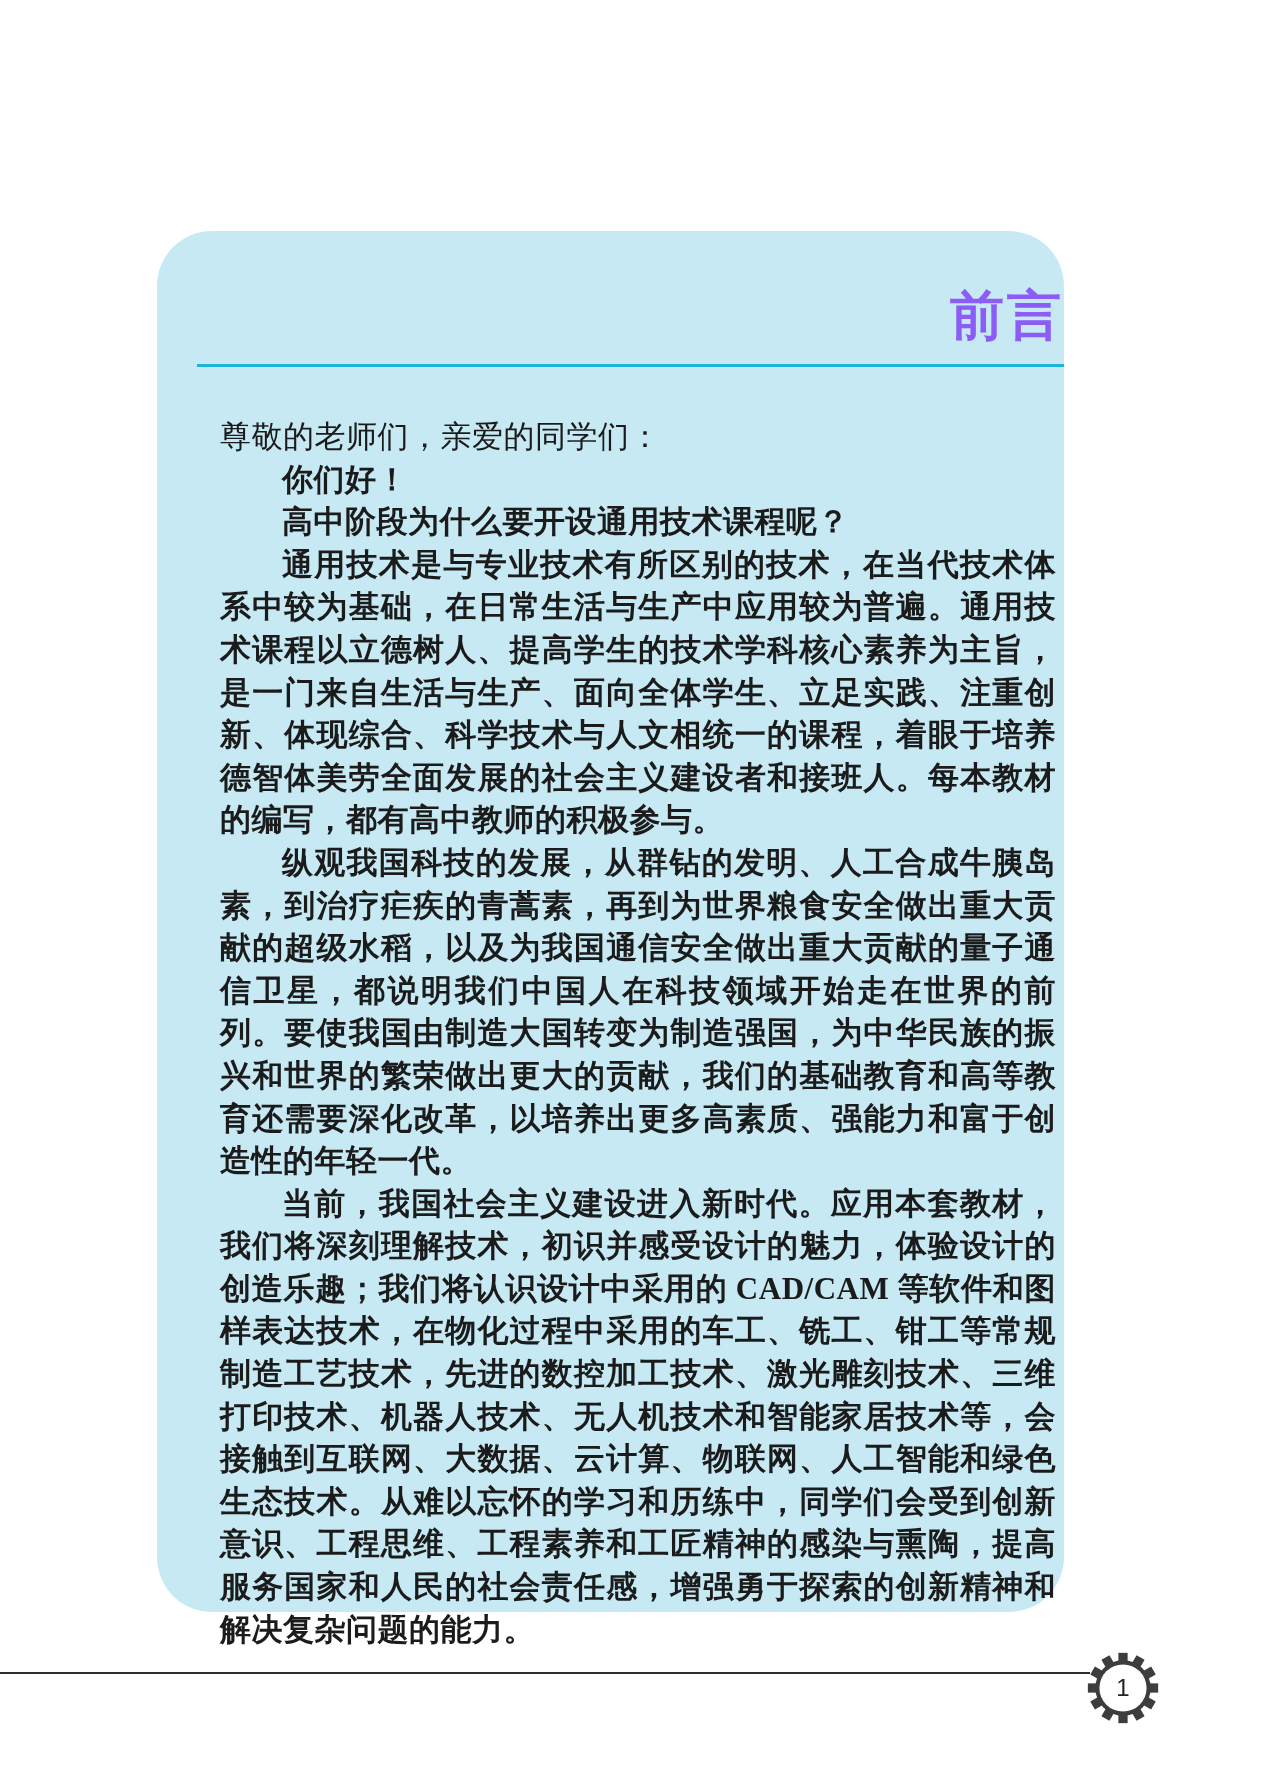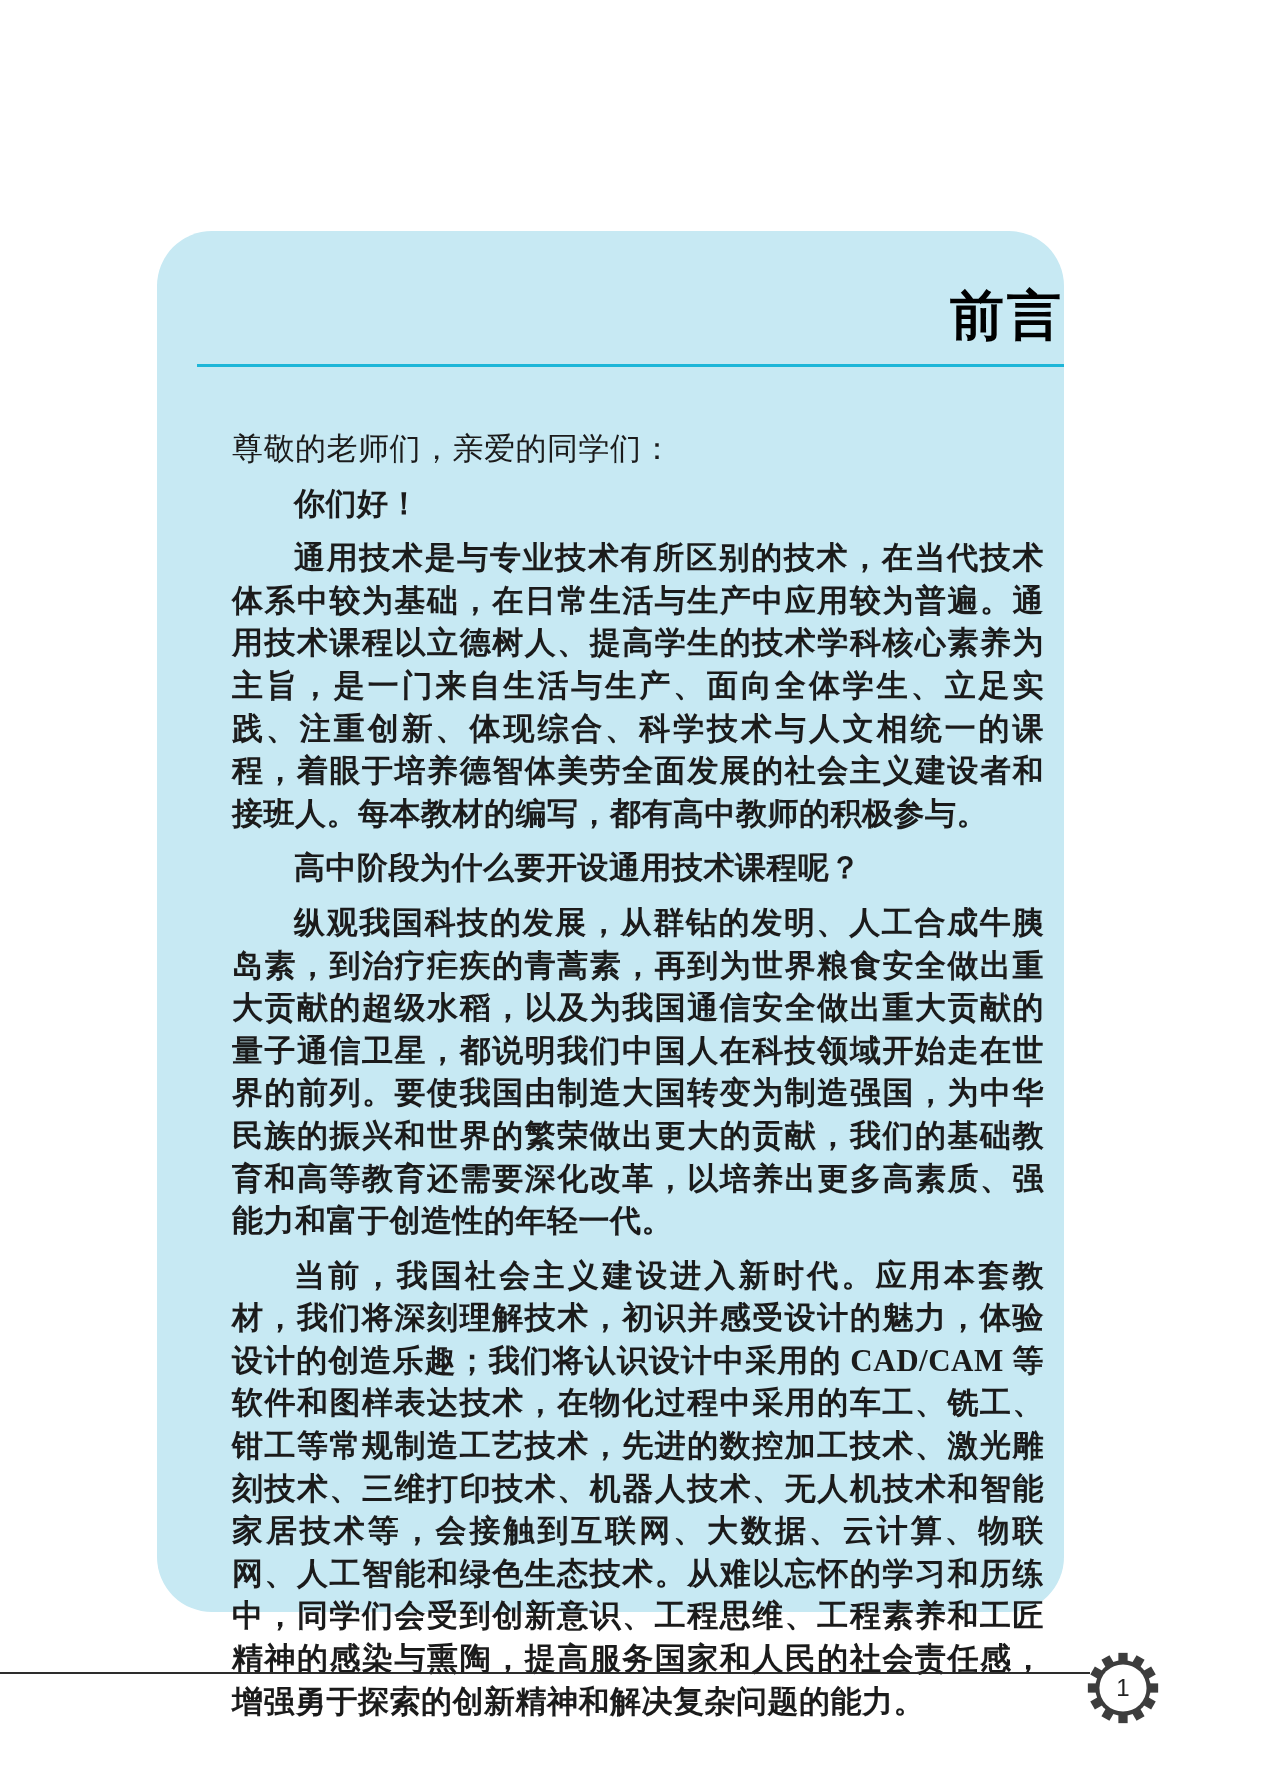--- a/index.html
+++ b/index.html
@@ -22,21 +22,21 @@
   }
   .page-title {
     position: absolute;
     top: 286px;
     right: 212px;
     font-family: "Liberation Sans", "DejaVu Sans", sans-serif;
     font-weight: bold;
     font-size: 54px;
     line-height: 58px;
     letter-spacing: 3px;
-    color: #000000;
+    color: #8b5cf6;
     text-align: right;
   }
   .title-divider {
     position: absolute;
     left: 197px;
     top: 364px;
     width: 867px;
     height: 3px;
     background: #1eb6d8;
   }
@@ -44,21 +44,21 @@
     position: absolute;
     left: 220px;
     top: 416px;
     width: 836px;
     font-size: 31px;
     line-height: 42.6px;
     text-align: justify;
     color: #1b1b1b;
     letter-spacing: 0.5px;
   }
-  .body-text p { margin: 12px; }
+  .body-text p { margin: 0; }
   .body-text p.indent { text-indent: 2em; font-weight: bold; }
   .footer-rule {
     position: absolute;
     left: 0;
     top: 1672px;
     width: 1090px;
     height: 2px;
     background: #2d2d2d;
   }
   .page-number-gear {
@@ -77,22 +77,22 @@
 
 <div class="content-card" style="background: rgb(199, 233, 243);"></div>
 
 <div class="page-title">前言</div>
 
 <div class="title-divider" style="background: rgb(30, 182, 216);"></div>
 
 <div class="body-text" style="color: rgb(27, 27, 27);">
     <p>尊敬的老师们，亲爱的同学们：</p>
     <p class="indent">你们好！</p>
+    <p class="indent">高中阶段为什么要开设通用技术课程呢？</p>
     <p class="indent">通用技术是与专业技术有所区别的技术，在当代技术体系中较为基础，在日常生活与生产中应用较为普遍。通用技术课程以立德树人、提高学生的技术学科核心素养为主旨，是一门来自生活与生产、面向全体学生、立足实践、注重创新、体现综合、科学技术与人文相统一的课程，着眼于培养德智体美劳全面发展的社会主义建设者和接班人。每本教材的编写，都有高中教师的积极参与。</p>
-    <p class="indent">高中阶段为什么要开设通用技术课程呢？</p>
     <p class="indent">纵观我国科技的发展，从群钻的发明、人工合成牛胰岛素，到治疗疟疾的青蒿素，再到为世界粮食安全做出重大贡献的超级水稻，以及为我国通信安全做出重大贡献的量子通信卫星，都说明我们中国人在科技领域开始走在世界的前列。要使我国由制造大国转变为制造强国，为中华民族的振兴和世界的繁荣做出更大的贡献，我们的基础教育和高等教育还需要深化改革，以培养出更多高素质、强能力和富于创造性的年轻一代。</p>
     <p class="indent">当前，我国社会主义建设进入新时代。应用本套教材，我们将深刻理解技术，初识并感受设计的魅力，体验设计的创造乐趣；我们将认识设计中采用的 CAD/CAM 等软件和图样表达技术，在物化过程中采用的车工、铣工、钳工等常规制造工艺技术，先进的数控加工技术、激光雕刻技术、三维打印技术、机器人技术、无人机技术和智能家居技术等，会接触到互联网、大数据、云计算、物联网、人工智能和绿色生态技术。从难以忘怀的学习和历练中，同学们会受到创新意识、工程思维、工程素养和工匠精神的感染与熏陶，提高服务国家和人民的社会责任感，增强勇于探索的创新精神和解决复杂问题的能力。</p>
   </div>
 
 <div class="footer-rule" style="background: rgb(45, 45, 45);"></div>
 
 <svg class="page-number-gear" viewBox="0 0 80 80">
   <g fill="#3d3d3d">
     <circle cx="40" cy="40" r="30"></circle>
     <rect x="35" y="2" width="10" height="12" transform="rotate(0,40,40)"></rect>

